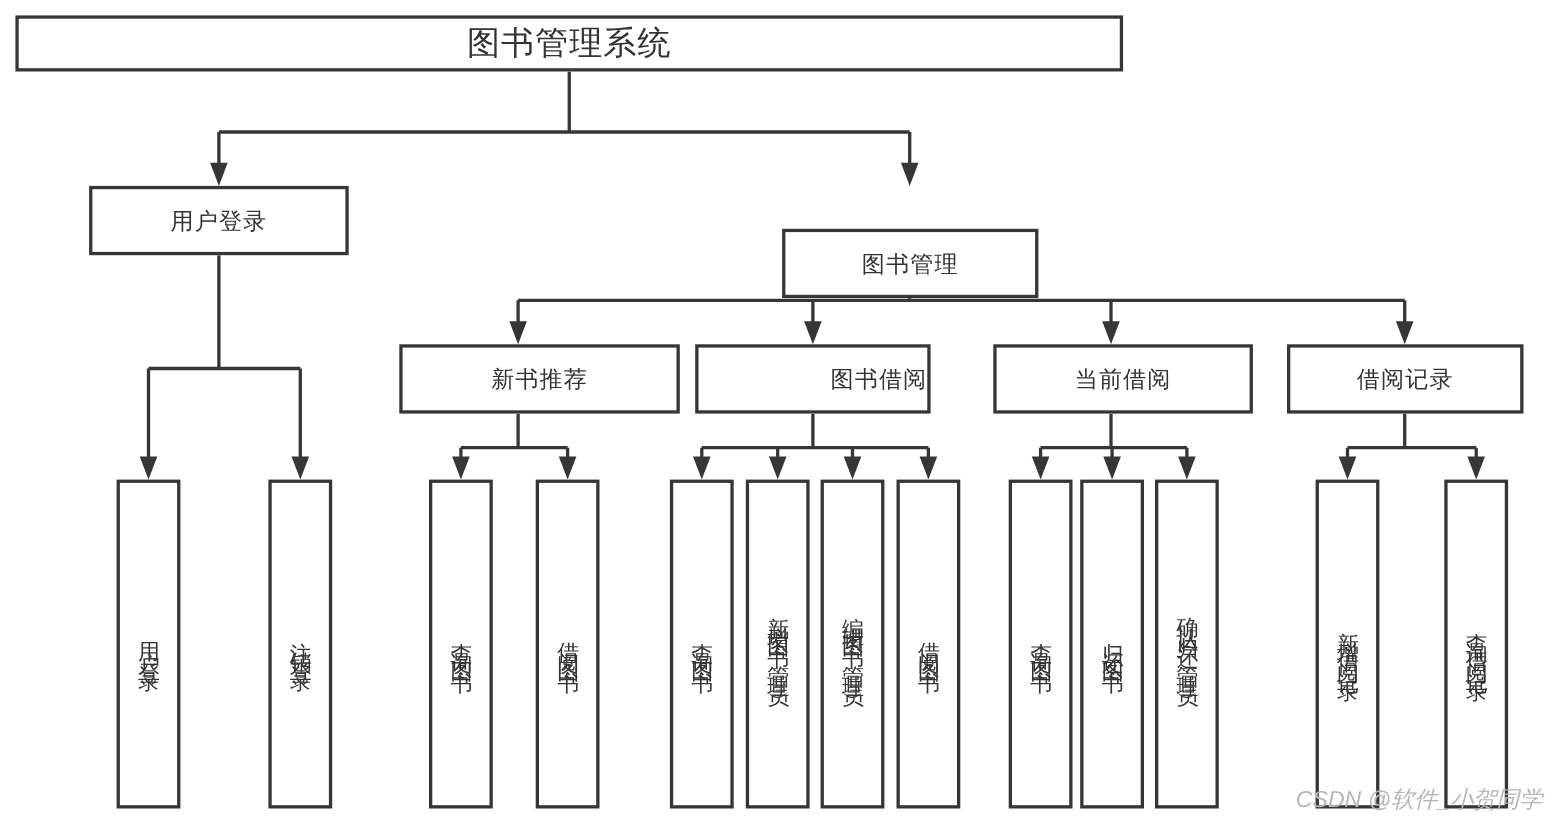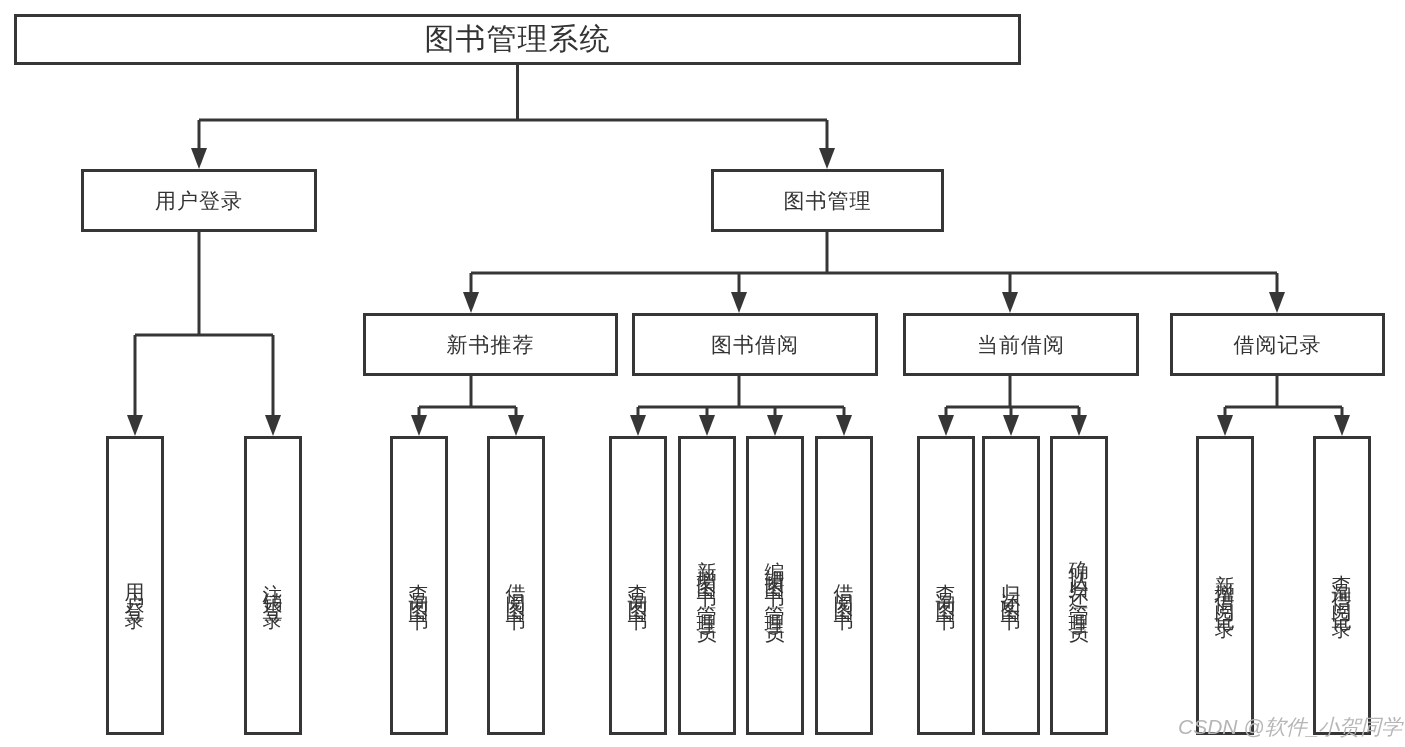--- a/index.html
+++ b/index.html
@@ -149,28 +149,28 @@
     </g>
   </svg>
 
   <div class="node h-node root-node">
     <span>图书管理系统</span>
   </div>
 
   <div class="node h-node l2-node" style="left:81px; width:236px;">
     <span>用户登录</span>
   </div>
-  <div class="node h-node l2-node" style="left:711px; width:233px;">
+  <div class="node h-node l2-node" style="left:711px; width:233px;margin-top:39px;">
     <span>图书管理</span>
   </div>
 
   <div class="node h-node l3-node" style="left:363px; width:255px;">
     <span>新书推荐</span>
   </div>
-  <div class="node h-node l3-node" style="left:632px; width:246px;">
+  <div class="node h-node l3-node" style="left:632px; width:214px;justify-content:flex-end;">
     <span>图书借阅</span>
   </div>
   <div class="node h-node l3-node" style="left:903px; width:236px;">
     <span>当前借阅</span>
   </div>
   <div class="node h-node l3-node" style="left:1170px; width:215px;">
     <span>借阅记录</span>
   </div>
 
   <div class="node leaf" style="left:106px;">

